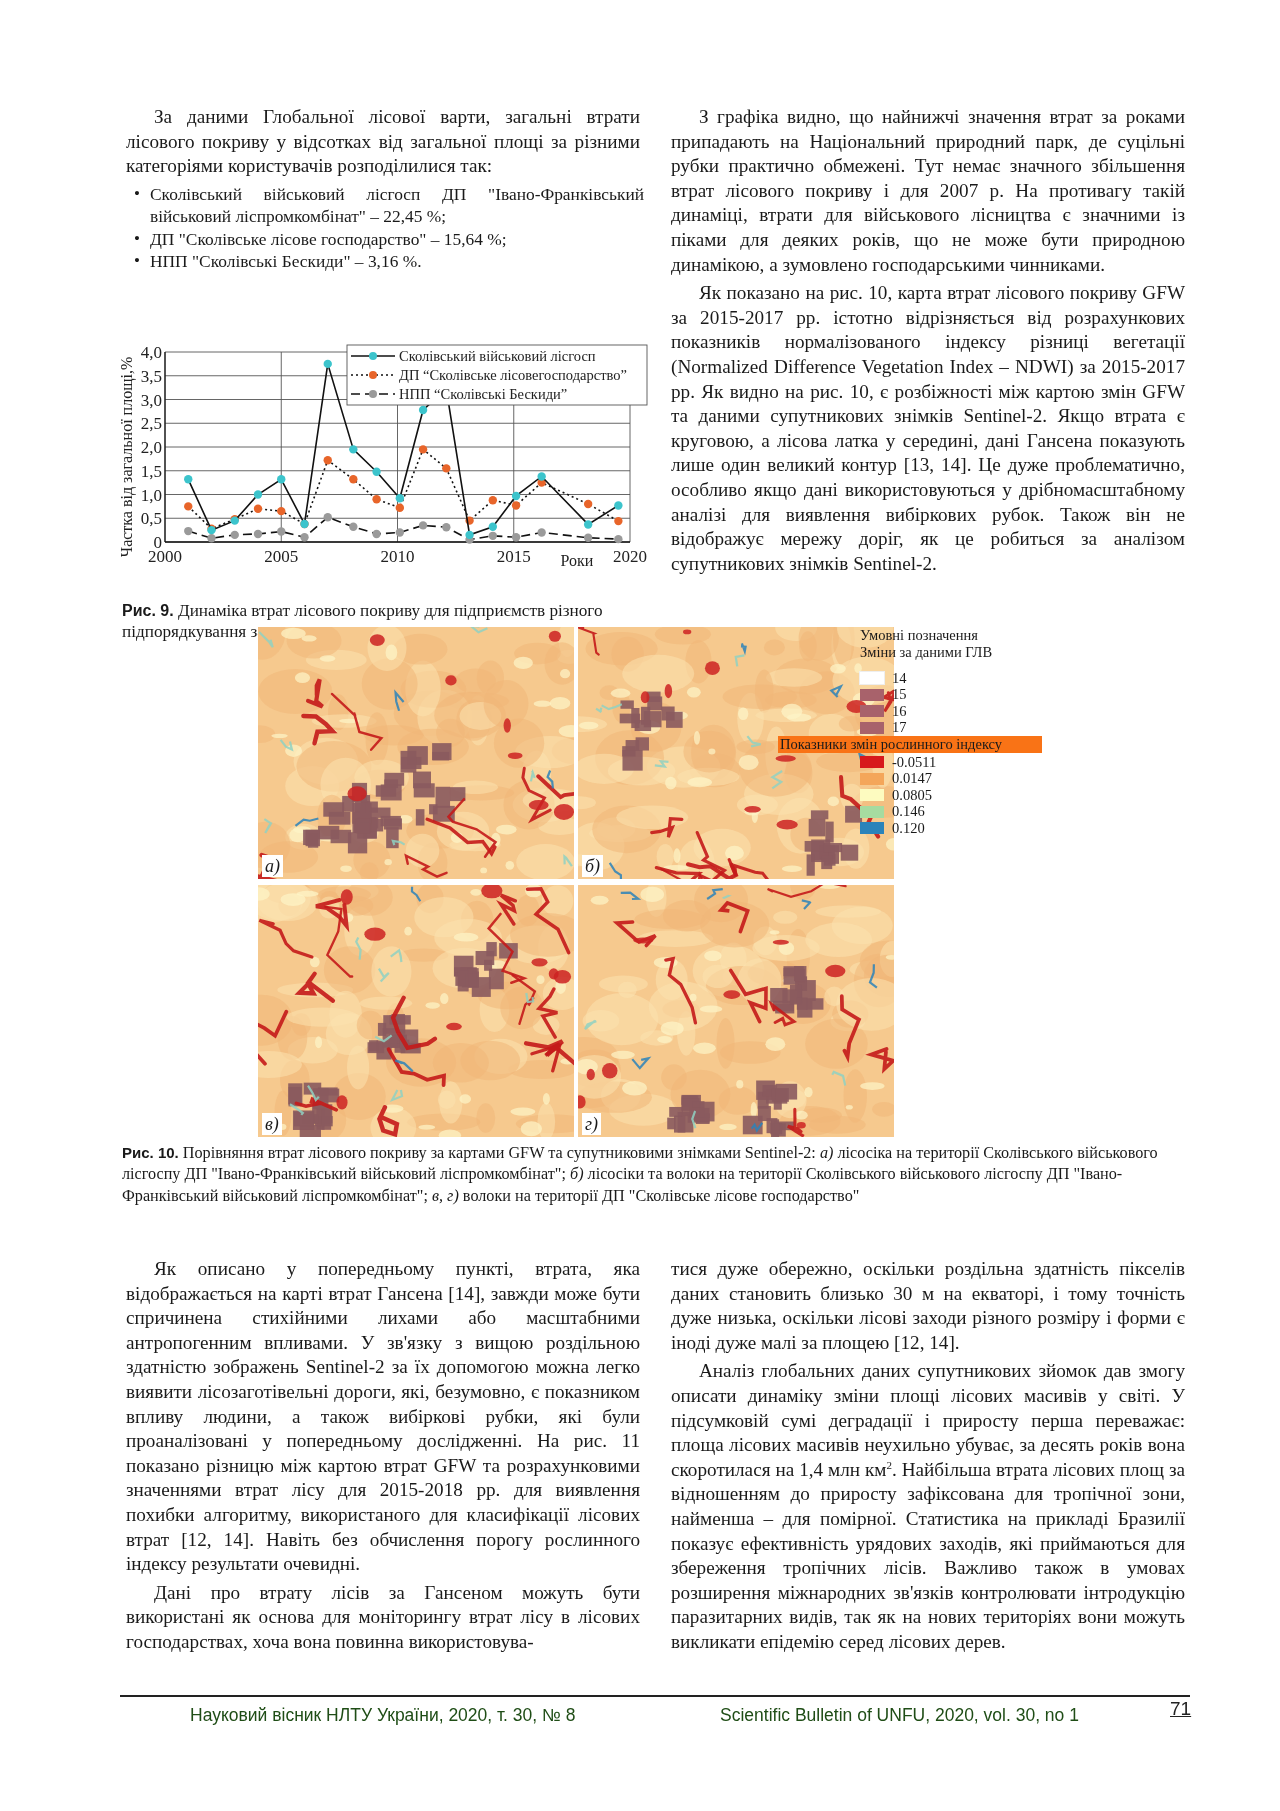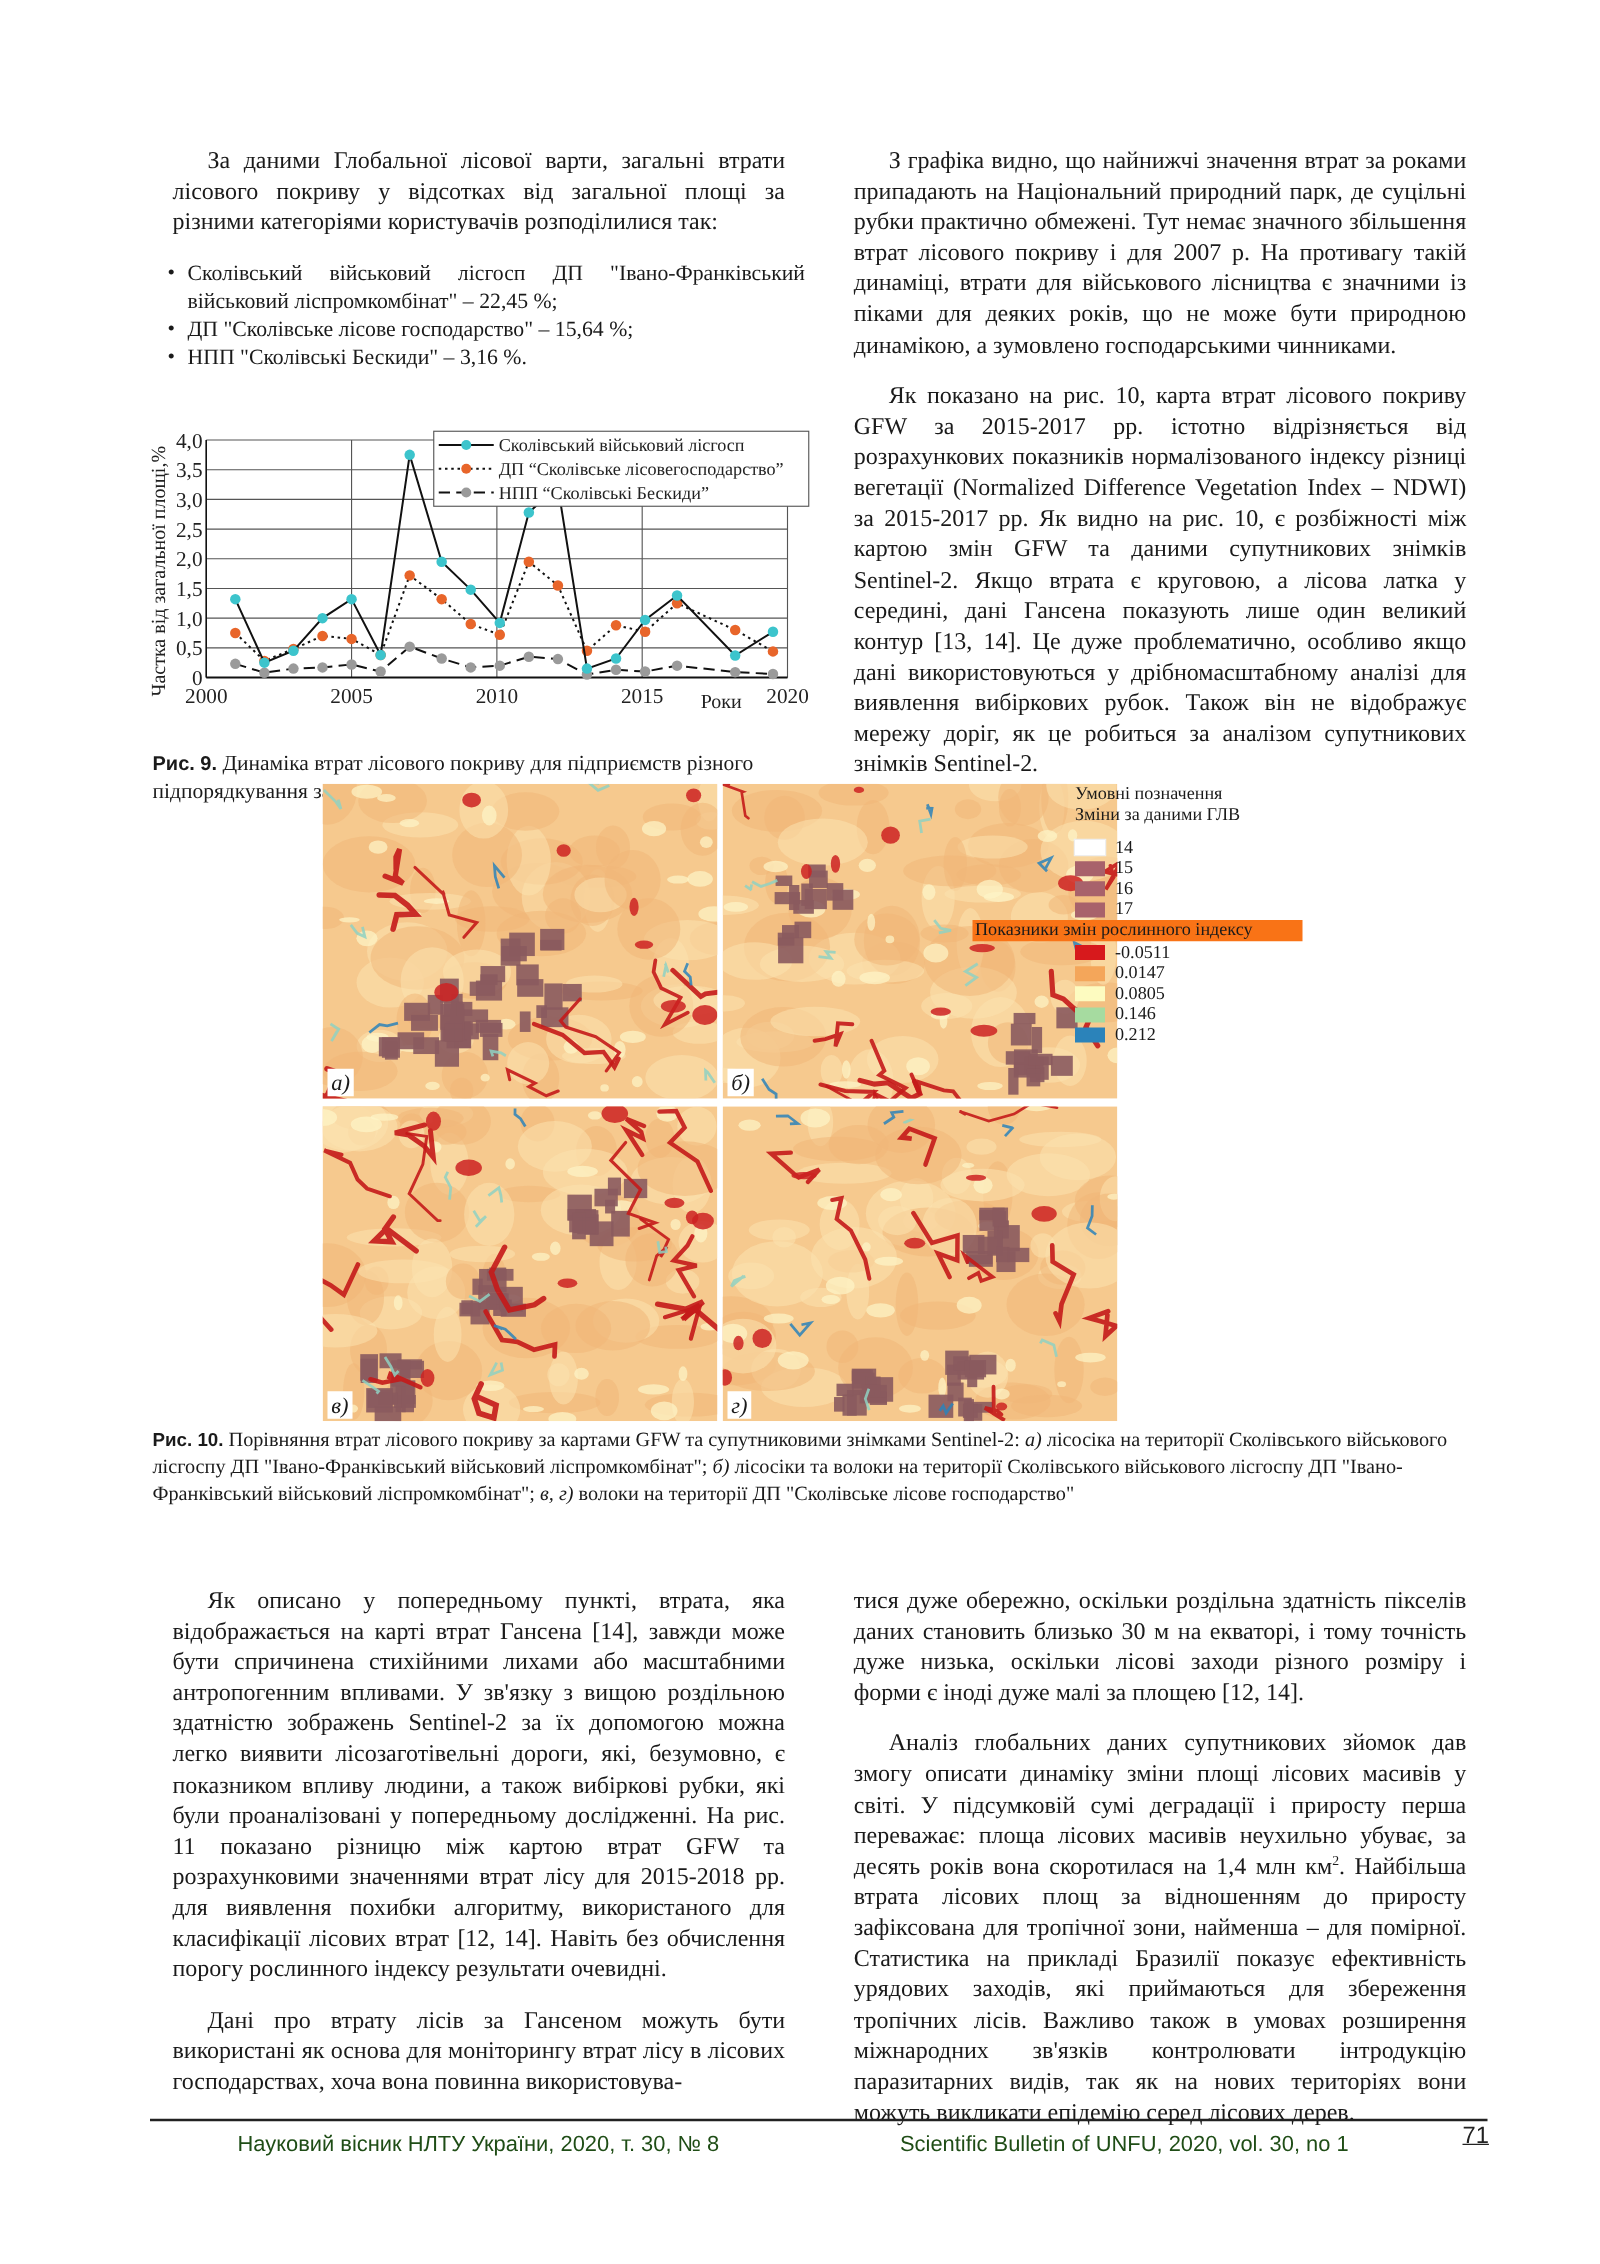--- a/index.html
+++ b/index.html
@@ -1,19 +1,19 @@
 <!DOCTYPE html>
 <html><head>
 <meta charset="utf-8">
 <style>
   html, body { margin: 0; padding: 0; background: #ffffff; }
   body { width: 1280px; height: 1811px; position: relative; overflow: hidden;
          font-family: "Liberation Serif", "DejaVu Serif", serif; color: #1a1a1a; }
   .col { position: absolute; font-size: 19.2px; line-height: 24.6px; text-align: justify; }
-  .col p { margin: 16px; text-indent: 28px; }
+  .col p { margin: 4px; text-indent: 28px; }
   .col-left { left: 122px; width: 522px; }
   .col-right { left: 667px; width: 522px; }
   .bullets { margin: 0; padding: 0; list-style: none; font-size: 17.4px; line-height: 22.5px; }
   .bullets li { position: relative; padding-left: 28px; }
   .bullets li::before { content: "\2022"; position: absolute; left: 12px; top: 0; font-size: 17px; }
   .caption { font-size: 17.2px; line-height: 21px; text-align: left; }
   .caption b { font-family: "Liberation Sans", "DejaVu Sans", sans-serif; font-weight: bold; font-size: 16px; }
   .fig9 { position: absolute; left: 120px; top: 344px; width: 530px; height: 232px; }
   .fig9 svg { display: block; }
   .fig10 { position: absolute; left: 258px; top: 627px; width: 940px; height: 510px; }
@@ -831,21 +831,21 @@
         <div class="row">
           <span class="sw" style="background: rgb(253, 251, 192);"></span>
           <span>0.0805</span>
         </div>
         <div class="row">
           <span class="sw" style="background: rgb(166, 219, 160);"></span>
           <span>0.146</span>
         </div>
         <div class="row">
           <span class="sw" style="background: rgb(43, 131, 186);"></span>
-          <span>0.212</span>
+          <span>0.120</span>
         </div>
       </div>
   </div>
 </div>
 
 <div class="fig10cap">
   <b>Рис. 10.</b><span> Порівняння втрат лісового покриву за картами GFW та супутниковими знімками Sentinel-2: </span><i>а)</i><span> лісосіка на території Сколівського військового лісгоспу ДП "Івано-Франківський військовий ліспромкомбінат"; </span><i>б)</i><span> лісосіки та волоки на території Сколівського військового лісгоспу ДП "Івано-Франківський військовий ліспромкомбінат"; </span><i>в, г)</i><span> волоки на території ДП "Сколівське лісове господарство"</span>
 </div>
 
 <div class="col col-left" style="top:1253px;">

